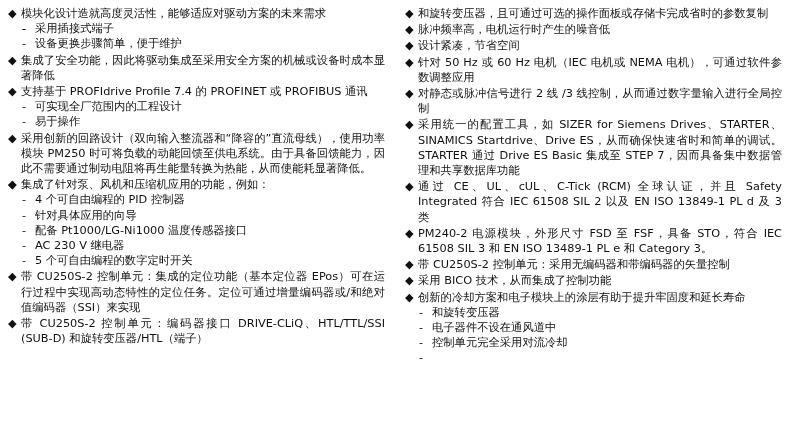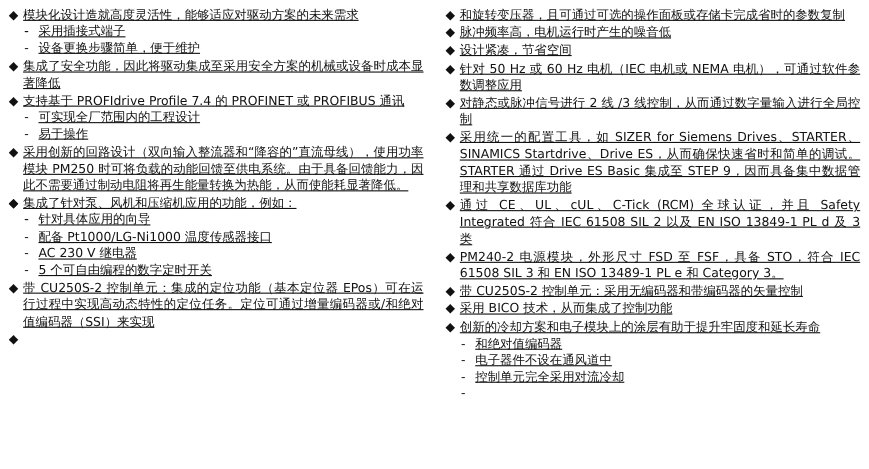--- a/index.html
+++ b/index.html
@@ -60,21 +60,20 @@
   }
   .lvl2 > .marker {
     position: absolute;
     left: 14px;
     top: 0;
     font-size: 11.3px;
     line-height: 15.2px;
   }
   .txt {
     display: inline;
-    text-decoration: underline;
   }
 </style>
 </head>
 <body>
 
 <div class="page">
   <div class="column left" id="col-0">
       <div class="bullet-block">
         <div class="lvl1"><span class="marker">◆</span><span class="txt">模块化设计造就高度灵活性，能够适应对驱动方案的未来需求</span></div>
         <div class="lvl2"><span class="marker">-</span></div>
@@ -90,65 +89,65 @@
         <div class="lvl2"><span class="marker">-</span><span class="txt">易于操作</span></div>
       </div>
       <div class="bullet-block">
         <div class="lvl1"><span class="marker">◆</span><span class="txt">采用创新的回路设计（双向输入整流器和“降容的”直流母线），使用功率模块 PM250 时可将负载的动能回馈至供电系统。由于具备回馈能力，因此不需要通过制动电阻将再生能量转换为热能，从而使能耗显著降低。</span></div>
       </div>
       <div class="bullet-block">
         <div class="lvl1"><span class="marker">◆</span></div>
       </div>
       <div class="bullet-block">
         <div class="lvl1"><span class="marker">◆</span><span class="txt">集成了针对泵、风机和压缩机应用的功能，例如：</span></div>
-        <div class="lvl2"><span class="marker">-</span></div>
+        <div class="lvl2"><span class="marker">-</span><span class="txt">4 个可自由编程的 PID 控制器</span></div>
         <div class="lvl2"><span class="marker">-</span><span class="txt">针对具体应用的向导</span></div>
         <div class="lvl2"><span class="marker">-</span><span class="txt">配备 Pt1000/LG-Ni1000 温度传感器接口</span></div>
         <div class="lvl2"><span class="marker">-</span><span class="txt">AC 230 V 继电器</span></div>
         <div class="lvl2"><span class="marker">-</span><span class="txt">5 个可自由编程的数字定时开关</span></div>
       </div>
       <div class="bullet-block">
         <div class="lvl1"><span class="marker">◆</span><span class="txt">带 CU250S-2 控制单元：集成的定位功能（基本定位器 EPos）可在运行过程中实现高动态特性的定位任务。定位可通过增量编码器或/和绝对值编码器（SSI）来实现</span></div>
       </div>
       <div class="bullet-block">
-        <div class="lvl1"><span class="marker">◆</span></div>
+        <div class="lvl1"><span class="marker">◆</span><span class="txt">带 CU250S-2 控制单元：编码器接口 DRIVE-CLiQ、HTL/TTL/SSI (SUB-D) 和旋转变压器/HTL（端子）</span></div>
       </div>
     </div>
   <div class="column right" id="col-1">
       <div class="bullet-block">
         <div class="lvl1"><span class="marker">◆</span><span class="txt">和旋转变压器，且可通过可选的操作面板或存储卡完成省时的参数复制</span></div>
       </div>
       <div class="bullet-block">
         <div class="lvl1"><span class="marker">◆</span><span class="txt">脉冲频率高，电机运行时产生的噪音低</span></div>
       </div>
       <div class="bullet-block">
         <div class="lvl1"><span class="marker">◆</span><span class="txt">设计紧凑，节省空间</span></div>
       </div>
       <div class="bullet-block">
         <div class="lvl1"><span class="marker">◆</span><span class="txt">针对 50 Hz 或 60 Hz 电机（IEC 电机或 NEMA 电机），可通过软件参数调整应用</span></div>
       </div>
       <div class="bullet-block">
         <div class="lvl1"><span class="marker">◆</span><span class="txt">对静态或脉冲信号进行 2 线 /3 线控制，从而通过数字量输入进行全局控制</span></div>
       </div>
       <div class="bullet-block">
-        <div class="lvl1"><span class="marker">◆</span><span class="txt">采用统一的配置工具，如 SIZER for Siemens Drives、STARTER、SINAMICS Startdrive、Drive ES，从而确保快速省时和简单的调试。STARTER 通过 Drive ES Basic 集成至 STEP 9，因而具备集中数据管理和共享数据库功能</span></div>
+        <div class="lvl1"><span class="marker">◆</span><span class="txt">采用统一的配置工具，如 SIZER for Siemens Drives、STARTER、SINAMICS Startdrive、Drive ES，从而确保快速省时和简单的调试。STARTER 通过 Drive ES Basic 集成至 STEP 7，因而具备集中数据管理和共享数据库功能</span></div>
       </div>
       <div class="bullet-block">
         <div class="lvl1"><span class="marker">◆</span><span class="txt">通过 CE、UL、cUL、C-Tick (RCM) 全球认证，并且 Safety Integrated 符合 IEC 61508 SIL 2 以及 EN ISO 13849-1 PL d 及 3 类</span></div>
       </div>
       <div class="bullet-block">
         <div class="lvl1"><span class="marker">◆</span><span class="txt">PM240-2 电源模块，外形尺寸 FSD 至 FSF，具备 STO，符合 IEC 61508 SIL 3 和 EN ISO 13489-1 PL e 和 Category 3。</span></div>
       </div>
       <div class="bullet-block">
         <div class="lvl1"><span class="marker">◆</span><span class="txt">带 CU250S-2 控制单元：采用无编码器和带编码器的矢量控制</span></div>
       </div>
       <div class="bullet-block">
         <div class="lvl1"><span class="marker">◆</span><span class="txt">采用 BICO 技术，从而集成了控制功能</span></div>
       </div>
       <div class="bullet-block">
         <div class="lvl1"><span class="marker">◆</span><span class="txt">创新的冷却方案和电子模块上的涂层有助于提升牢固度和延长寿命</span></div>
-        <div class="lvl2"><span class="marker">-</span><span class="txt">和绝对值编码器</span></div>
+        <div class="lvl2"><span class="marker">-</span><span class="txt">和旋转变压器</span></div>
         <div class="lvl2"><span class="marker">-</span><span class="txt">电子器件不设在通风道中</span></div>
         <div class="lvl2"><span class="marker">-</span><span class="txt">控制单元完全采用对流冷却</span></div>
         <div class="lvl2"><span class="marker">-</span></div>
       </div>
     </div>
 </div>
 
 </body></html>

